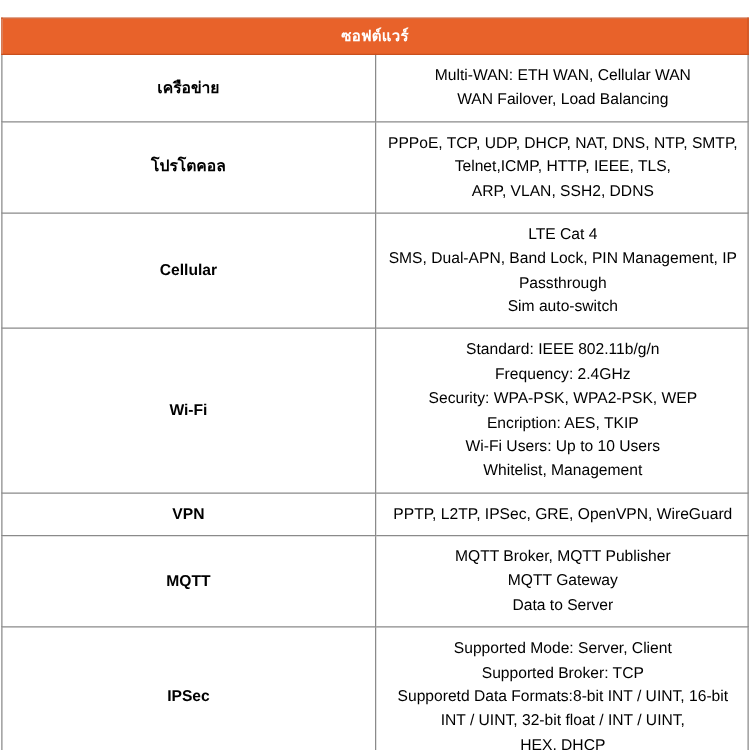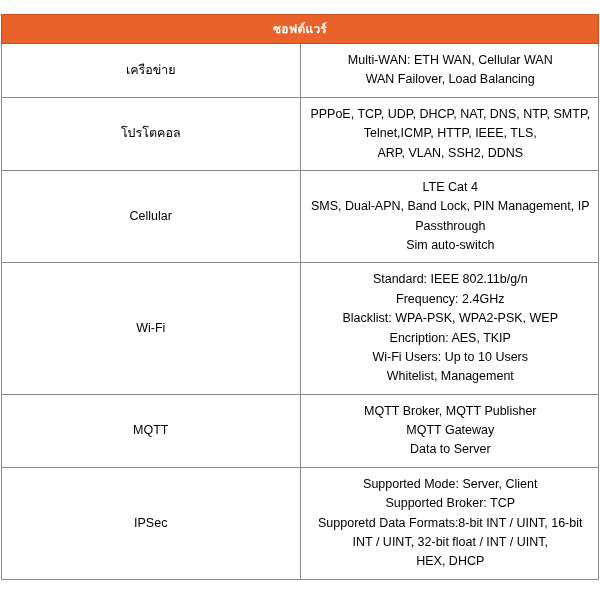--- a/index.html
+++ b/index.html
@@ -33,20 +33,21 @@
   .spec-table td {
     border: 1px solid #8a8a8a;
     font-size: 12.5px;
     vertical-align: middle;
   }
   td.label-cell {
     width: 114px;
     text-align: center;
     padding: 6px 4px;
     line-height: 1.35;
+    font-weight: bold;
   }
   td.value-cell {
     padding: 7px 6px 7px 8px;
     line-height: 1.55;
     text-align: center;
   }
   td.value-cell div {
     white-space: normal;
   }
   .thai {
@@ -83,24 +84,30 @@
           <div>LTE Cat 4</div>
           <div>SMS, Dual-APN, Band Lock, PIN Management, IP Passthrough</div>
           <div>Sim auto-switch</div>
         </td>
       </tr>
       <tr>
         <td class="label-cell">Wi-Fi</td>
         <td class="value-cell">
           <div>Standard: IEEE 802.11b/g/n</div>
           <div>Frequency: 2.4GHz</div>
-          <div>Blacklist: WPA-PSK, WPA2-PSK, WEP</div>
+          <div>Security: WPA-PSK, WPA2-PSK, WEP</div>
           <div>Encription: AES, TKIP</div>
           <div>Wi-Fi Users: Up to 10 Users</div>
           <div>Whitelist, Management</div>
+        </td>
+      </tr>
+      <tr>
+        <td class="label-cell">VPN</td>
+        <td class="value-cell">
+          <div>PPTP, L2TP, IPSec, GRE, OpenVPN, WireGuard</div>
         </td>
       </tr>
       <tr>
         <td class="label-cell">MQTT</td>
         <td class="value-cell">
           <div>MQTT Broker, MQTT Publisher</div>
           <div>MQTT Gateway</div>
           <div>Data to Server</div>
         </td>
       </tr>

